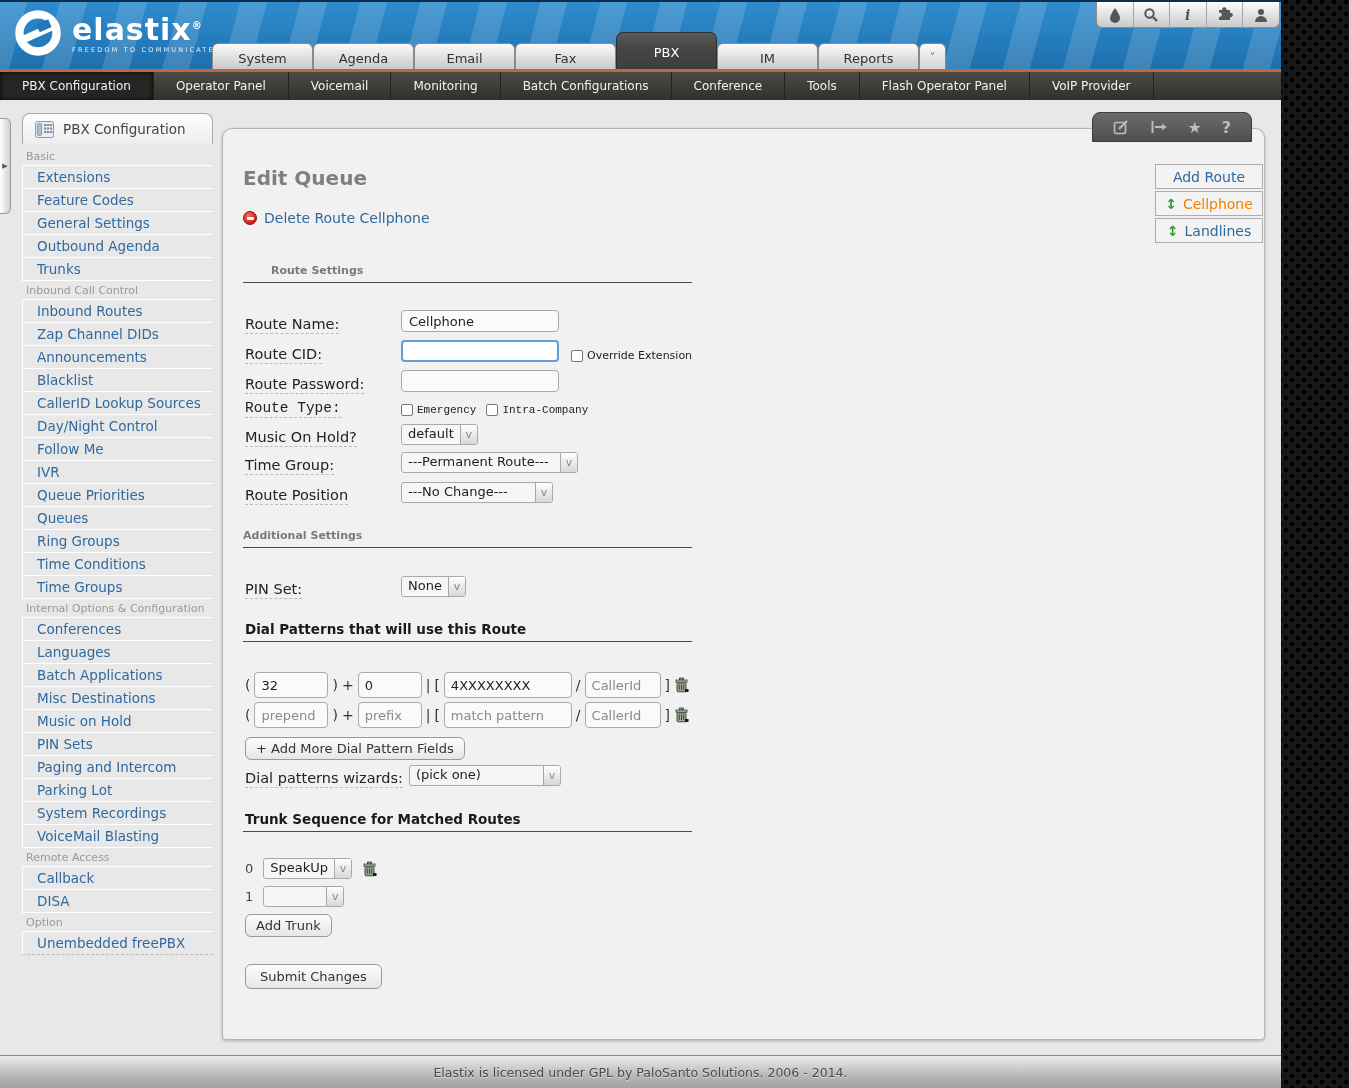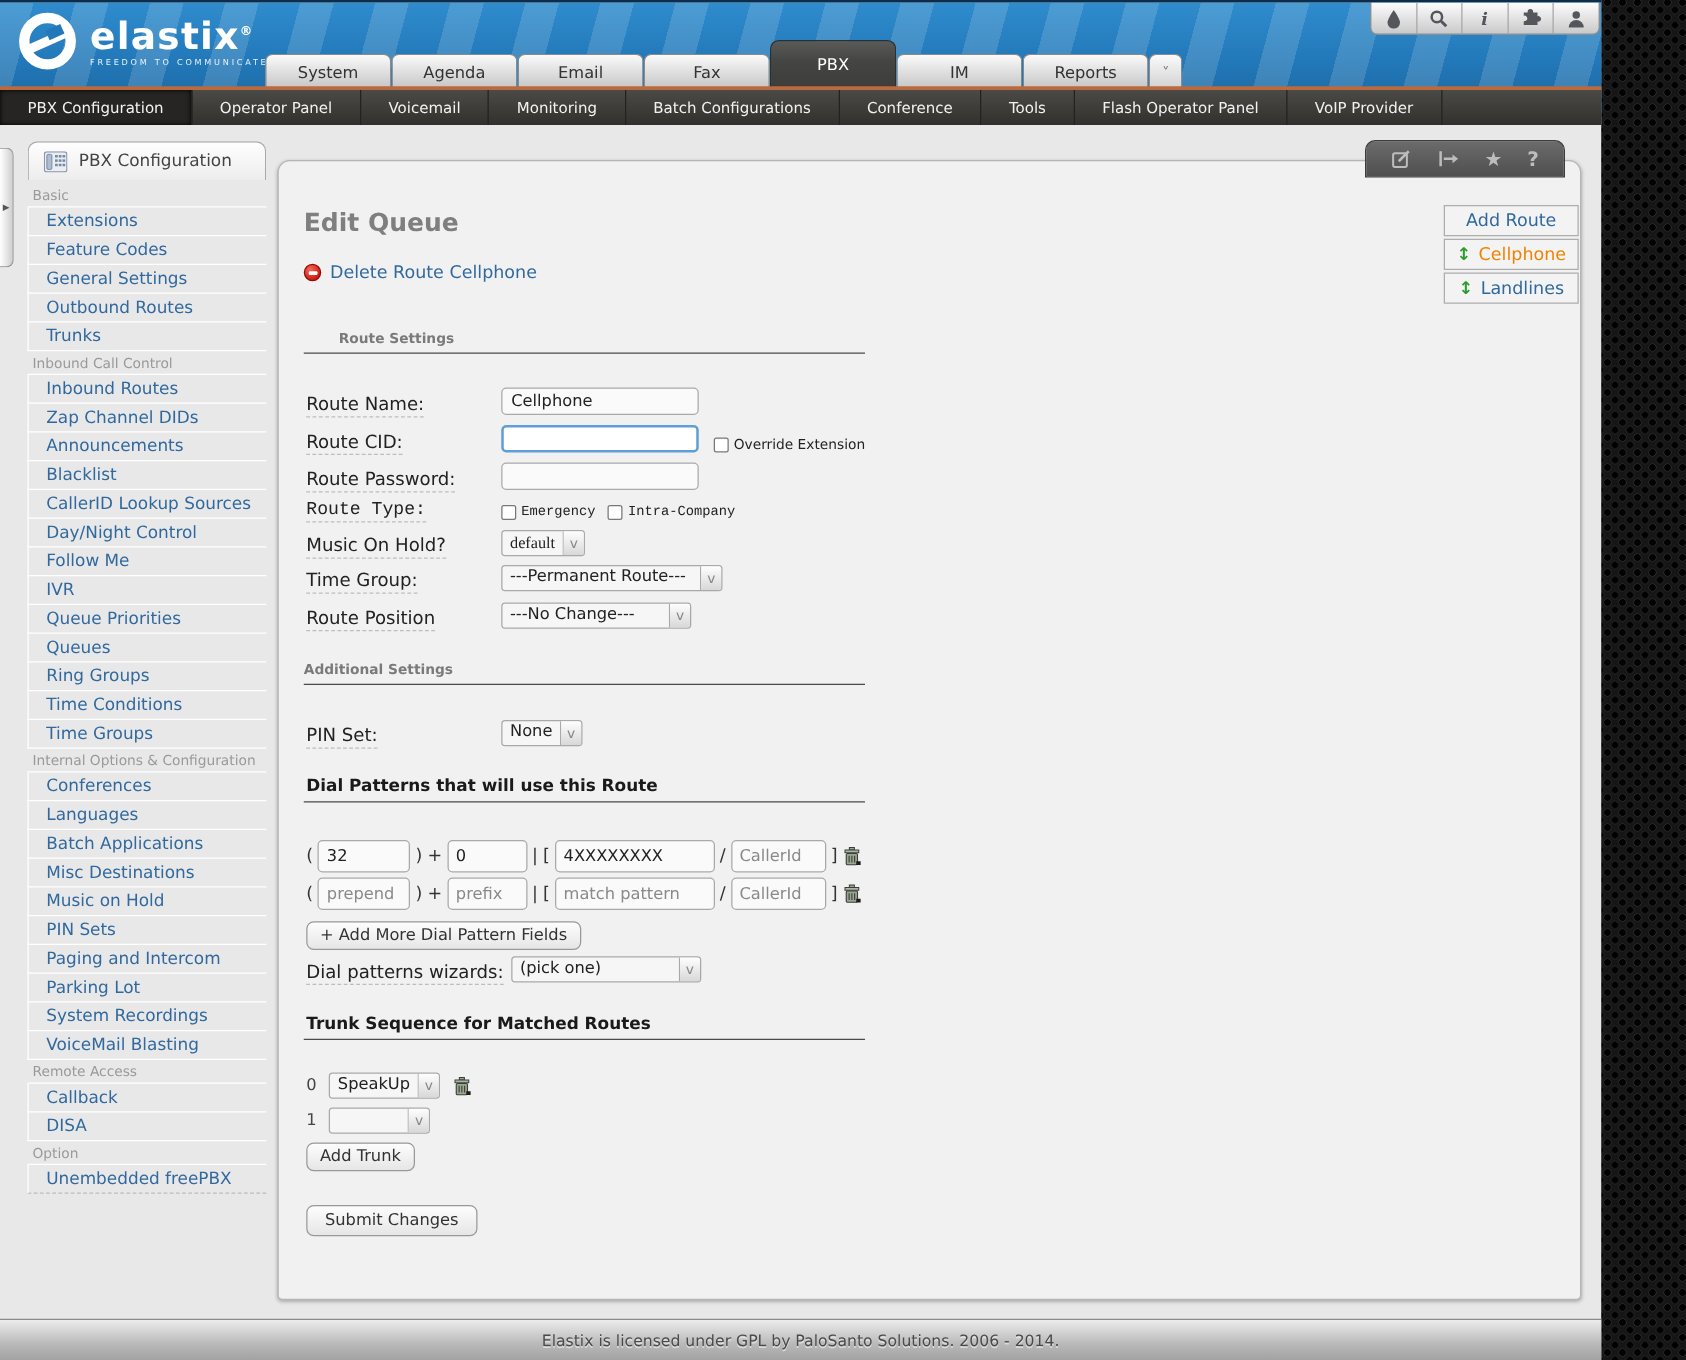--- a/index.html
+++ b/index.html
@@ -222,21 +222,21 @@
           <rect x="15" y="10" width="2.2" height="2"></rect>
       </g>
     </svg>
     <span class="side-tab-title">PBX Configuration</span>
   </div>
   <div class="sidebar">
       <div class="side-sec">Basic</div>
       <div class="side-item">Extensions</div>
       <div class="side-item">Feature Codes</div>
       <div class="side-item">General Settings</div>
-      <div class="side-item">Outbound Routes</div>
+      <div class="side-item">Outbound Agenda</div>
       <div class="side-item">Trunks</div>
       <div class="side-sec">Inbound Call Control</div>
       <div class="side-item">Inbound Routes</div>
       <div class="side-item">Zap Channel DIDs</div>
       <div class="side-item">Announcements</div>
       <div class="side-item">Blacklist</div>
       <div class="side-item">CallerID Lookup Sources</div>
       <div class="side-item">Day/Night Control</div>
       <div class="side-item">Follow Me</div>
       <div class="side-item">IVR</div>
@@ -324,21 +324,21 @@
   <div class="frow" style="top:400px;font-family:Liberation Mono, monospace;">
     <div class="flabel"><span>Route Type:</span></div>
     <span class="cb"></span>
     <span class="cb-lab">Emergency</span>
     <span class="cb" style="margin-left:10px;"></span>
     <span class="cb-lab">Intra-Company</span>
   </div>
   <div class="frow" style="top:424px;">
     <div class="flabel"><span>Music On Hold?</span></div>
     <span class="sel">
-        <span class="val" style="min-width:45px;font-family:Liberation Serif, serif;">default</span>
+        <span class="val" style="min-width:45px;">default</span>
         <span class="btn">v</span>
       </span>
   </div>
   <div class="frow" style="top:452px;">
     <div class="flabel"><span>Time Group:</span></div>
     <span class="sel">
         <span class="val" style="min-width:158px;">---Permanent Route---</span>
         <span class="btn">v</span>
       </span>
   </div>

